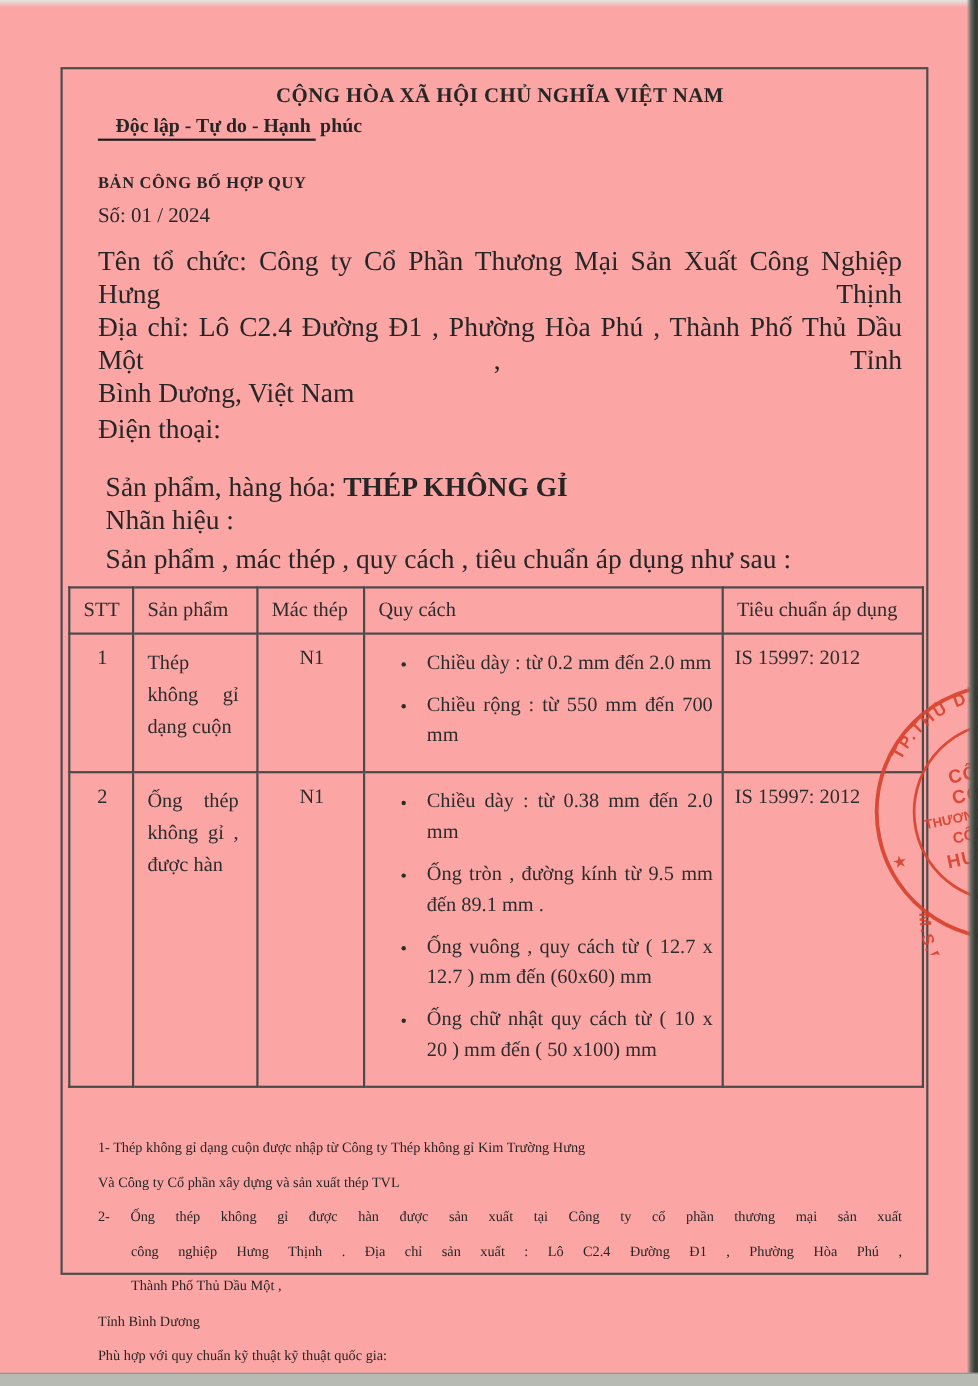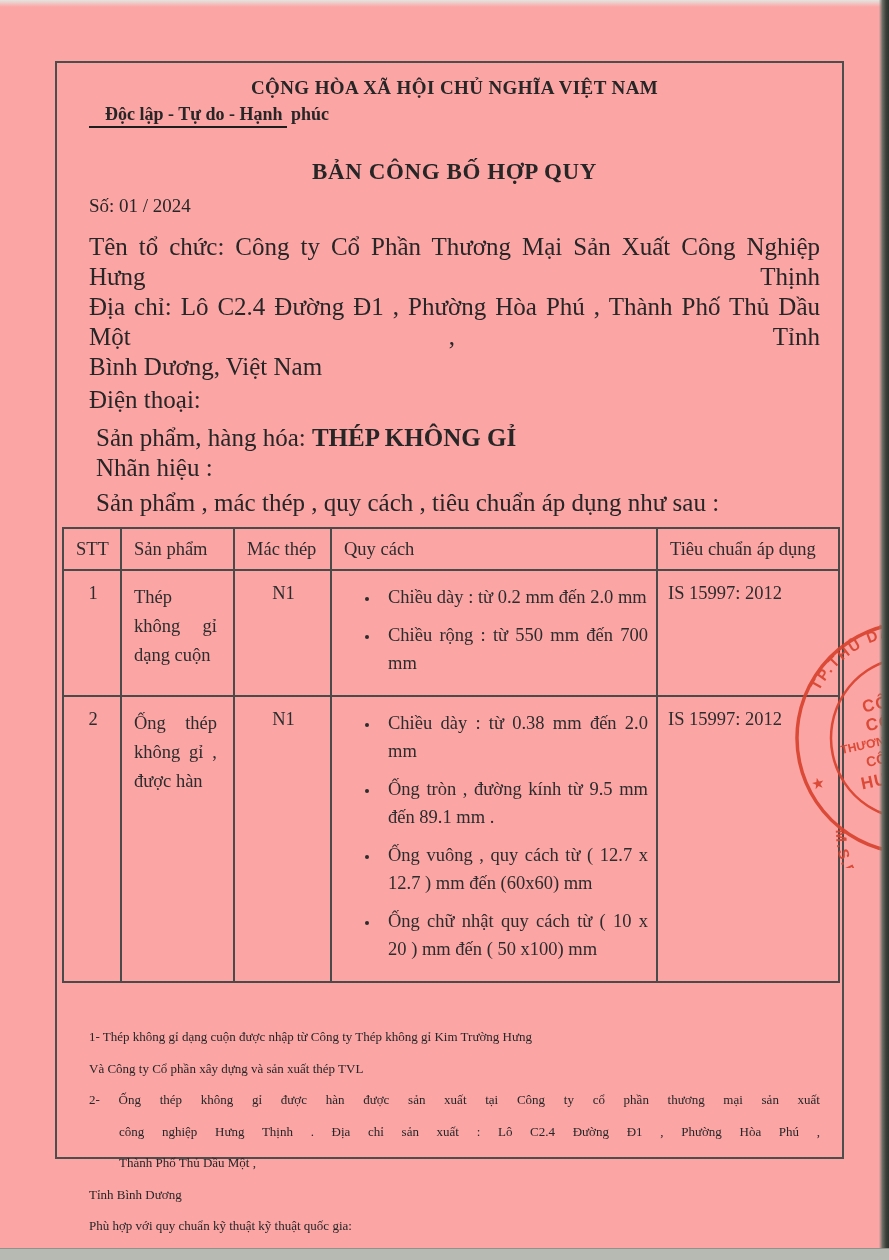--- a/index.html
+++ b/index.html
@@ -18,29 +18,29 @@
                 background:#b6bab2; border-top:1.5px solid #90938c; z-index:8; }
 
   .frame {
     position:absolute; left:55px; top:61px; width:789px; height:1098px;
     border:2px solid #4d4d4d; box-sizing:border-box;
     padding:8px 22px 0 32px; z-index:2;
   }
   .nat-title { font-size:19px; font-weight:bold; letter-spacing:.4px; margin-top:6px; text-align:center; }
   .motto { font-size:18px; font-weight:bold; margin-top:5px; }
   .motto-u { border-bottom:2px solid #1d1d1d; padding:0 4px 2px 16px; }
-  .doc-title { font-size:23px; font-weight:bold; letter-spacing:.6px; margin-top:34px; text-align:center; }
+  .doc-title { font-size:15px; font-weight:bold; letter-spacing:.6px; margin-top:34px; text-align:left; }
   .doc-number { font-size:19px; margin-top:10px; }
 
   .bodyline { font-size:25px; line-height:30px; }
   .jline { text-align:justify; text-align-last:justify; }
   .org   { margin-top:15px; }
   .indent7 { margin-left:7px; }
   .phone { margin-top:3px; }
-  .product { margin-top:8px; }
+  .product { margin-top:23px; }
   .product b { font-weight:bold; }
   .intro { margin-top:5px; }
 
   table.spec {
     border-collapse:collapse; table-layout:fixed;
     margin-top:9px; margin-left:-27px; width:776px;
     font-size:18.5px; color:#2c2c2c;
   }
   table.spec th, table.spec td { border:2px solid #4a4a4a; vertical-align:top; }
   table.spec th { font-weight:normal; text-align:left; padding:10px 10px 9px 12px; font-size:18.5px; }

